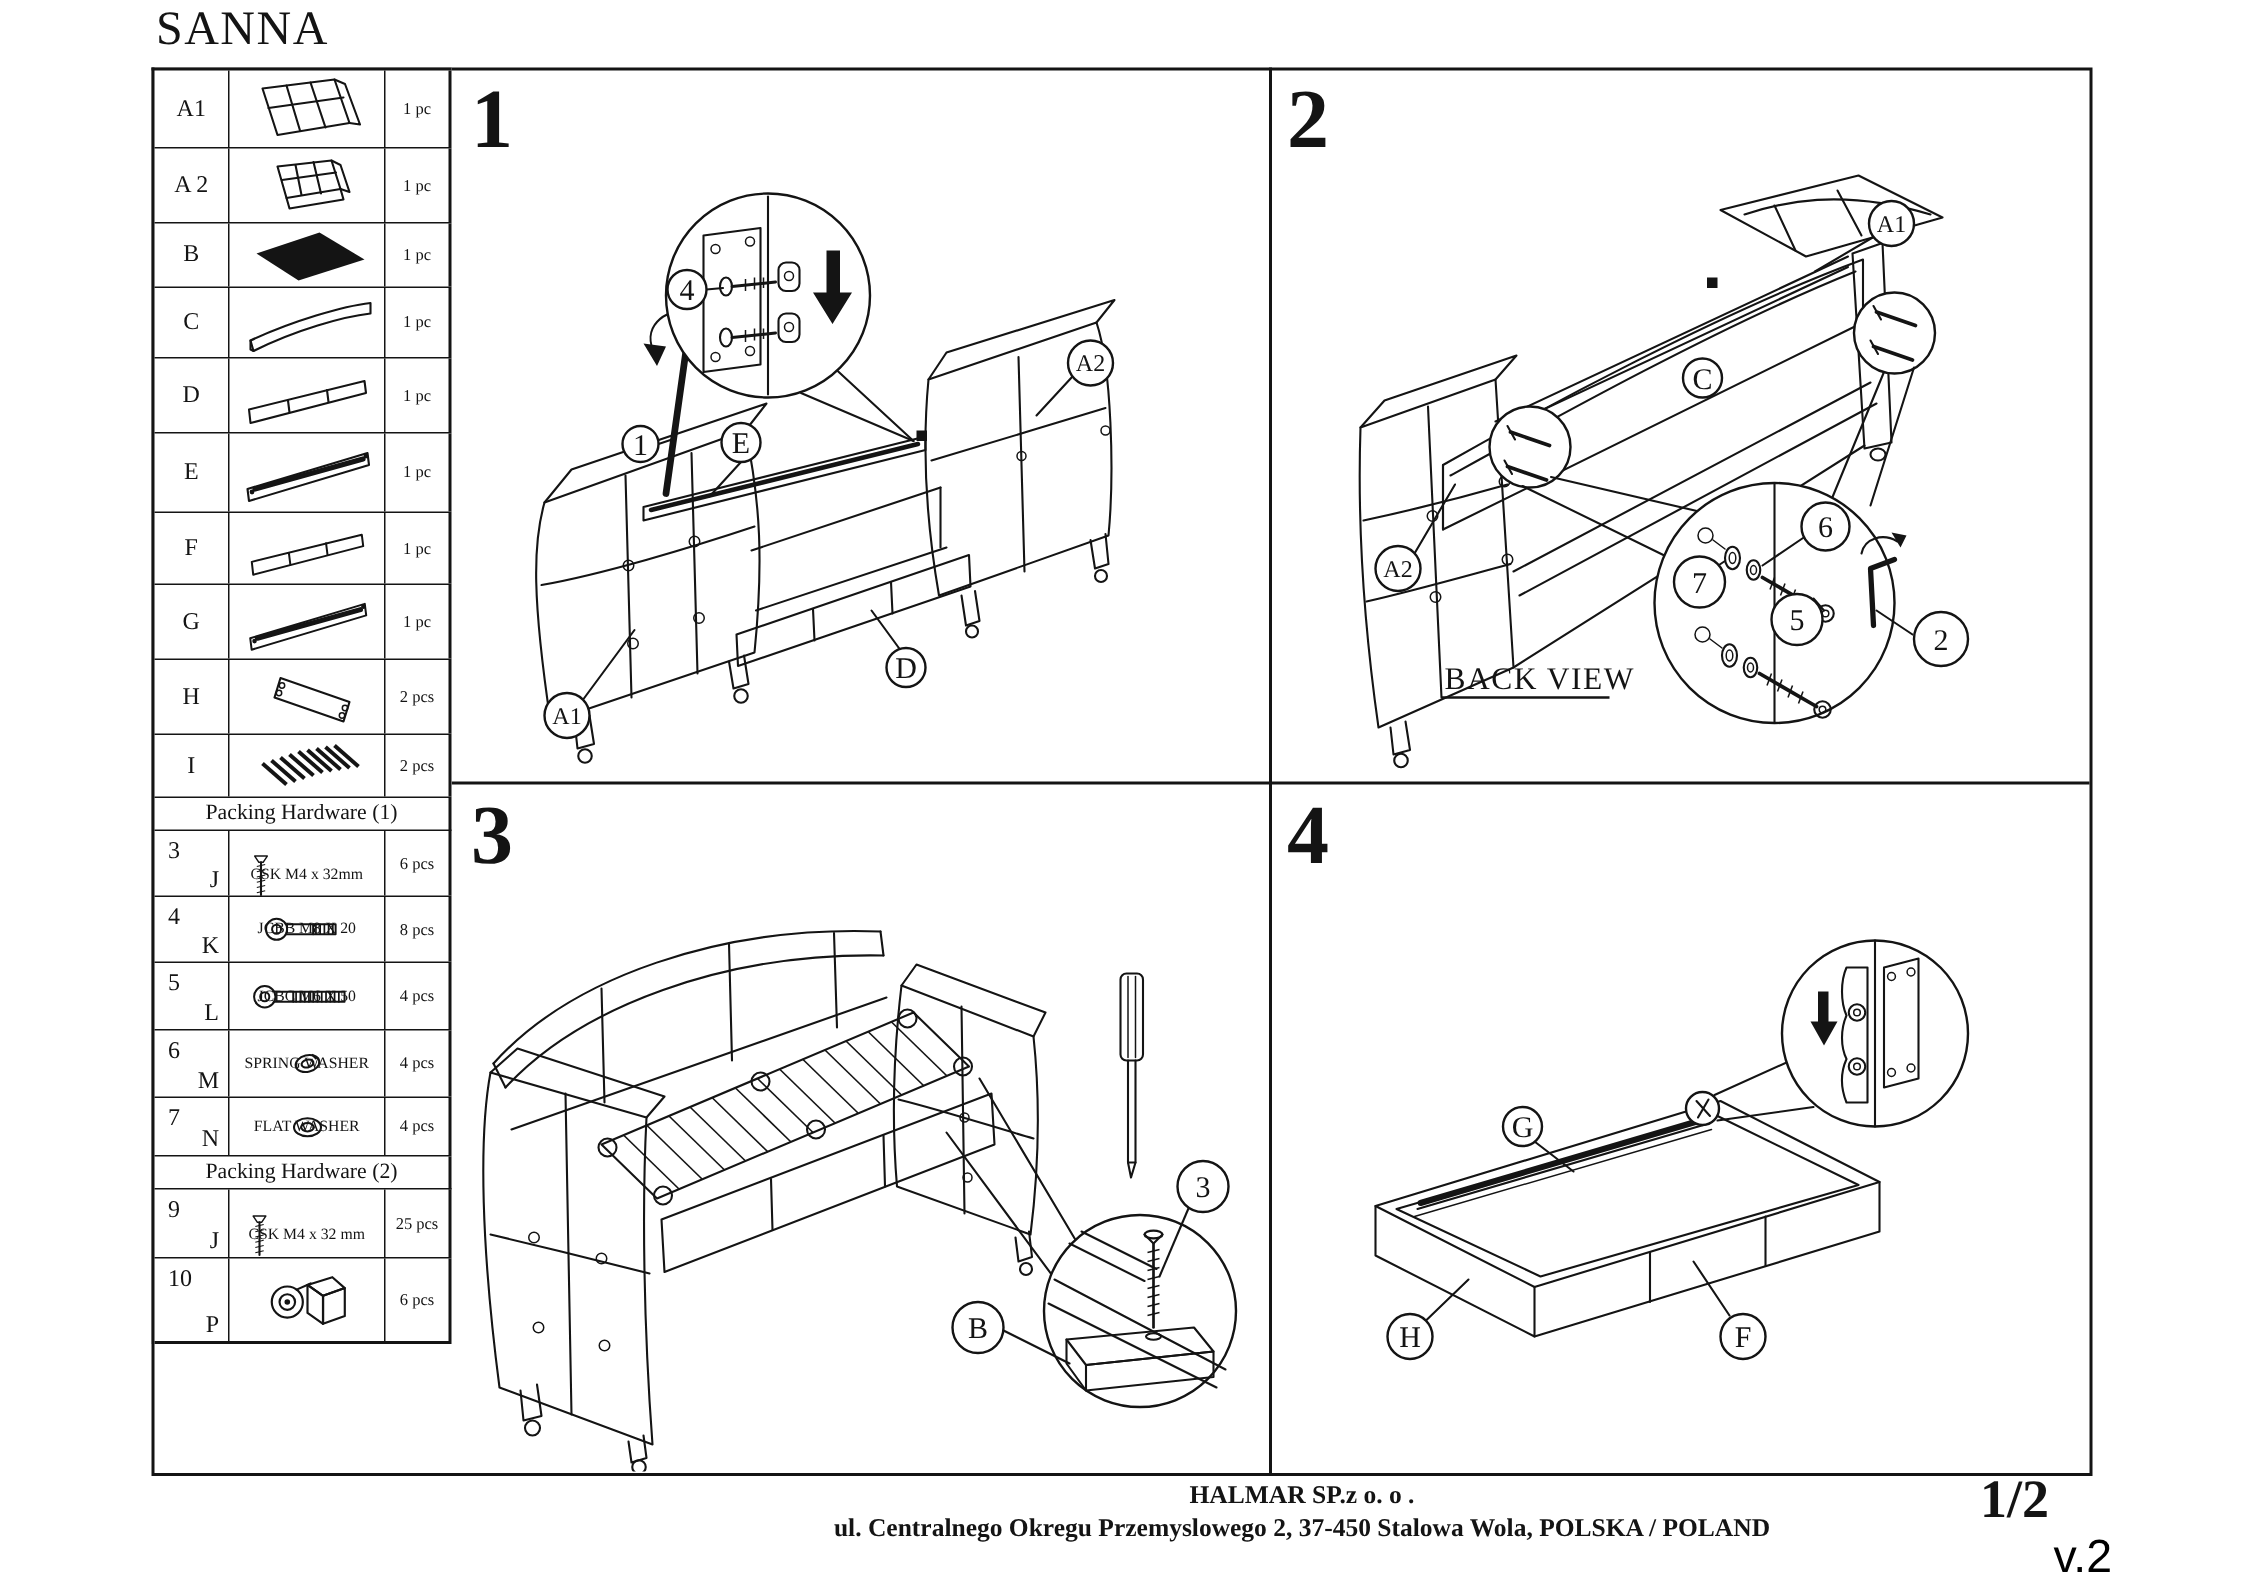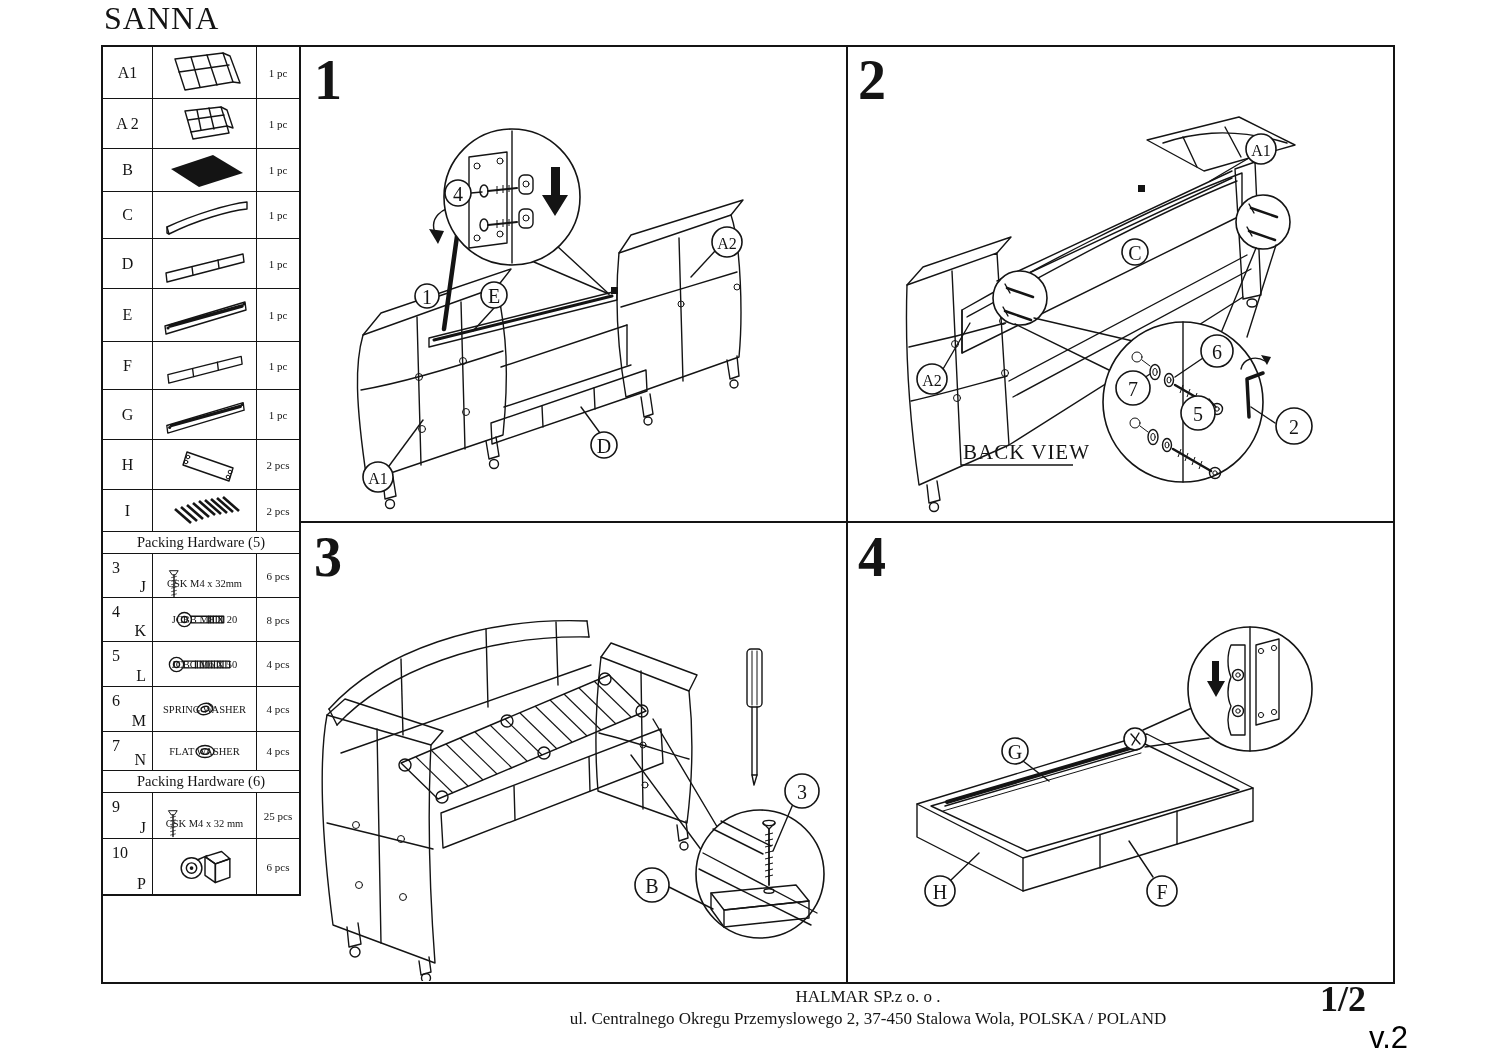--- a/index.html
+++ b/index.html
@@ -23,21 +23,21 @@
   .c1{width:50px;border-right:1.5px solid #141414;display:flex;align-items:center;justify-content:center;font-size:16px;box-sizing:border-box;position:relative;}
   .c2{width:104px;border-right:1.5px solid #141414;display:flex;flex-direction:column;align-items:center;justify-content:center;box-sizing:border-box;gap:1px;}
   .c3{flex:1;display:flex;align-items:center;justify-content:center;font-size:11px;box-sizing:border-box;border-right:2px solid #141414;}
   .hw-num{position:absolute;left:9px;top:5px;font-size:16px;}
   .hw-let{position:absolute;right:6px;bottom:1px;font-size:16px;}
   .hdesc{font-size:10.5px;white-space:nowrap;}
   .hdescside{display:flex;align-items:center;gap:5px;margin-top:16px;}
   .thead{border-bottom:1.5px solid #141414;text-align:center;font-size:14.5px;padding:2px 0;border-right:2px solid #141414;box-sizing:border-box;}
 
   
-  #footer{left:343px;top:986px;width:1050px;text-align:center;font-size:17px;line-height:22px;}
+  #footer{left:343px;top:986px;width:1050px;text-align:center;font-size:17px;line-height:22px;font-weight:bold;}
   #pageno{left:1320px;top:978px;font-size:36px;font-weight:bold;}
   #version{left:1369px;top:1020px;font-family:"Liberation Sans",sans-serif;font-size:31px;color:#000000;}
 
   
   .ln{fill:none;stroke:#141414;stroke-width:1.4;stroke-linejoin:round;stroke-linecap:round;}
   .thn{stroke-width:1;}
   .blk{fill:#141414;stroke:none;}
   .co{fill:#fff;stroke:#141414;stroke-width:1.6;}
   .ct{font-family:"Liberation Serif",serif;font-size:20px;fill:#141414;text-anchor:middle;dominant-baseline:central;}
   .ct2{font-size:16px;}
@@ -177,21 +177,21 @@
             <line x1="48" y1="7" x2="64" y2="21"></line>
         <line x1="54" y1="6" x2="70" y2="20"></line>
             <line x1="60" y1="5" x2="76" y2="19"></line>
             <line x1="66" y1="4" x2="82" y2="18"></line>
       </g>
     </svg>
       </div>
     <div class="c3">2 pcs</div>
   </div>
 
-  <div class="thead">Packing Hardware (5)</div>
+  <div class="thead">Packing Hardware (1)</div>
   <div class="trow" style="height:44px">
     <div class="c1">
         <span class="hw-num">3</span>
         <span class="hw-let">J</span>
       </div>
     <div class="c2">
         <div class="hdescside">
       <svg width="14" height="38" viewBox="0 0 20 44">
         <path class="ln" d="M4,3 H16 L12,9 H8 Z"></path>
             <path class="ln" style="stroke-width:2" d="M10,9 V40"></path>
@@ -284,21 +284,21 @@
     <div class="c2">
       <svg width="26" height="17" viewBox="0 0 26 17">
         <ellipse class="ln" cx="13" cy="8.5" rx="9" ry="6"></ellipse>
           <ellipse class="ln" cx="13" cy="8.5" rx="4.2" ry="2.8"></ellipse>
       </svg>
       <span class="hdesc">FLAT WASHER</span>
     </div>
     <div class="c3">4 pcs</div>
   </div>
 
-  <div class="thead">Packing Hardware (6)</div>
+  <div class="thead">Packing Hardware (2)</div>
   <div class="trow" style="height:46px">
     <div class="c1">
         <span class="hw-num">9</span>
         <span class="hw-let">J</span>
       </div>
     <div class="c2">
         <div class="hdescside">
       <svg width="14" height="40" viewBox="0 0 20 44">
         <path class="ln" d="M4,3 H16 L12,9 H8 Z"></path>
             <path class="ln" style="stroke-width:2" d="M10,9 V40"></path>

